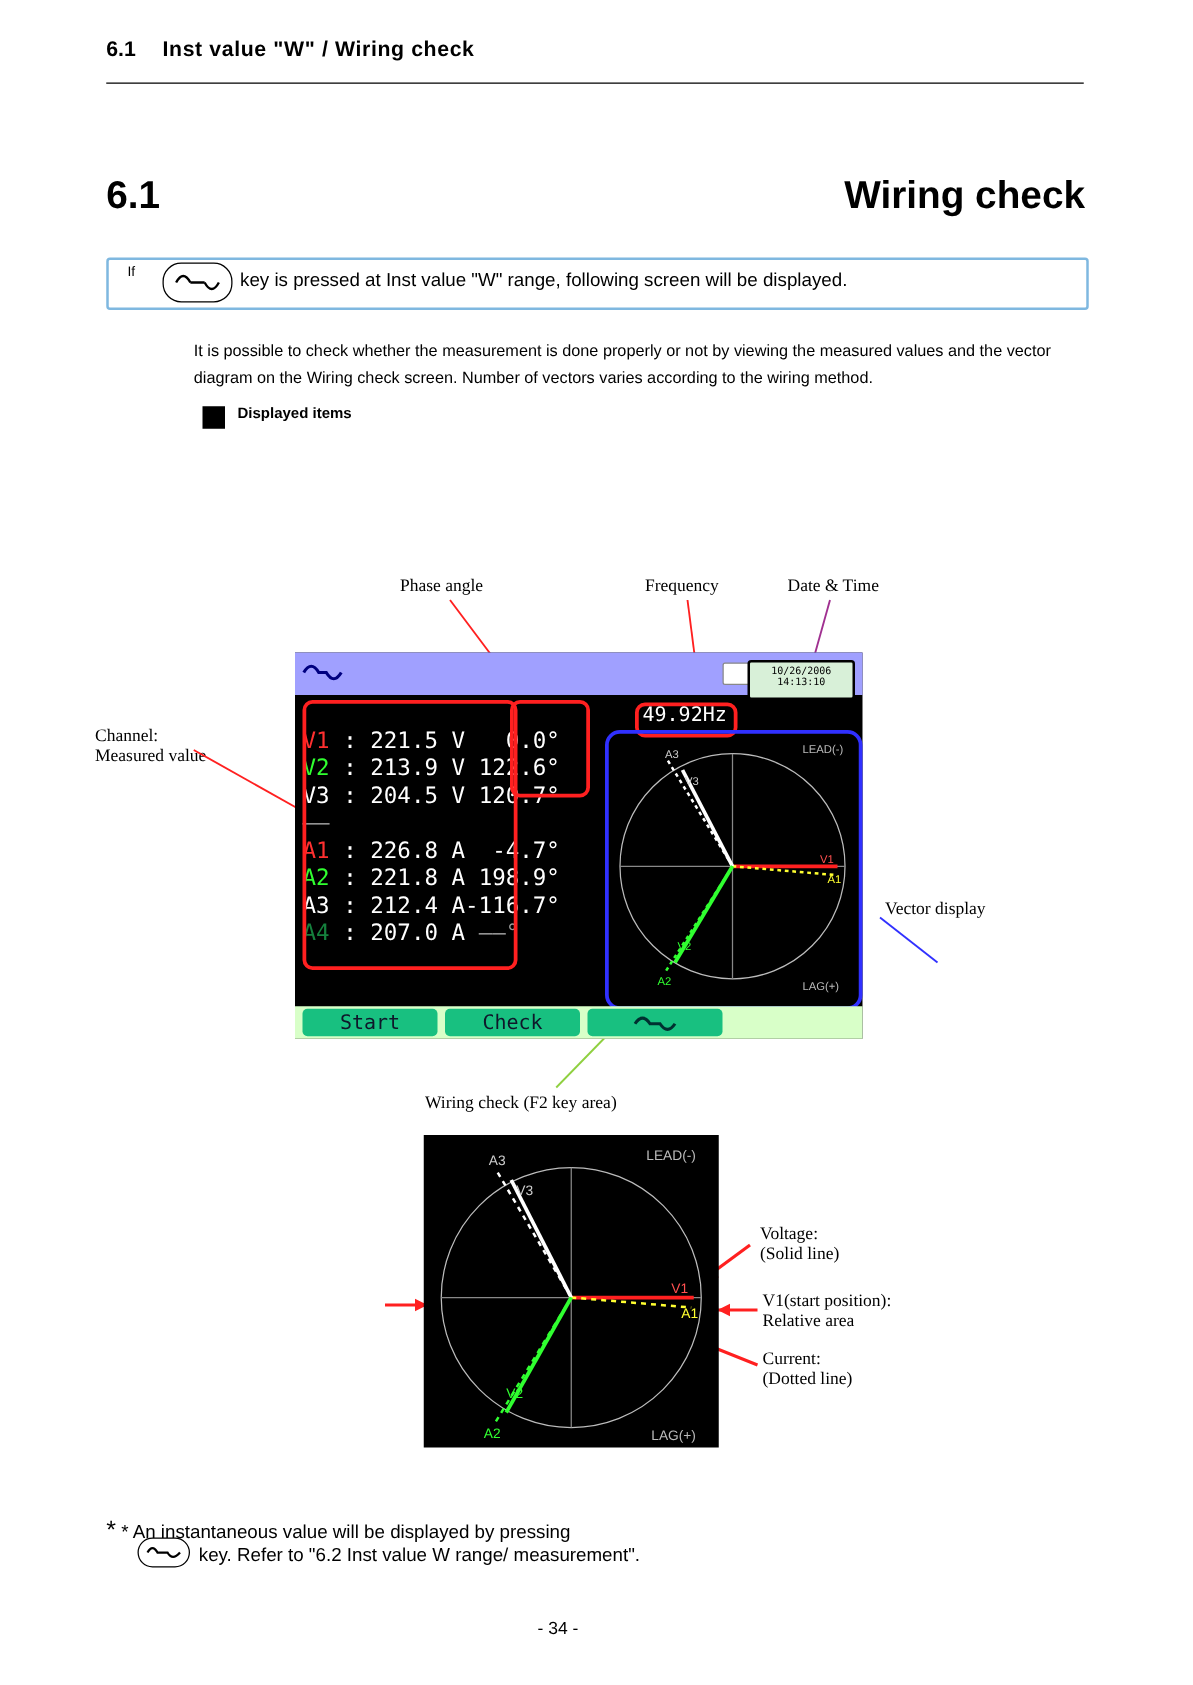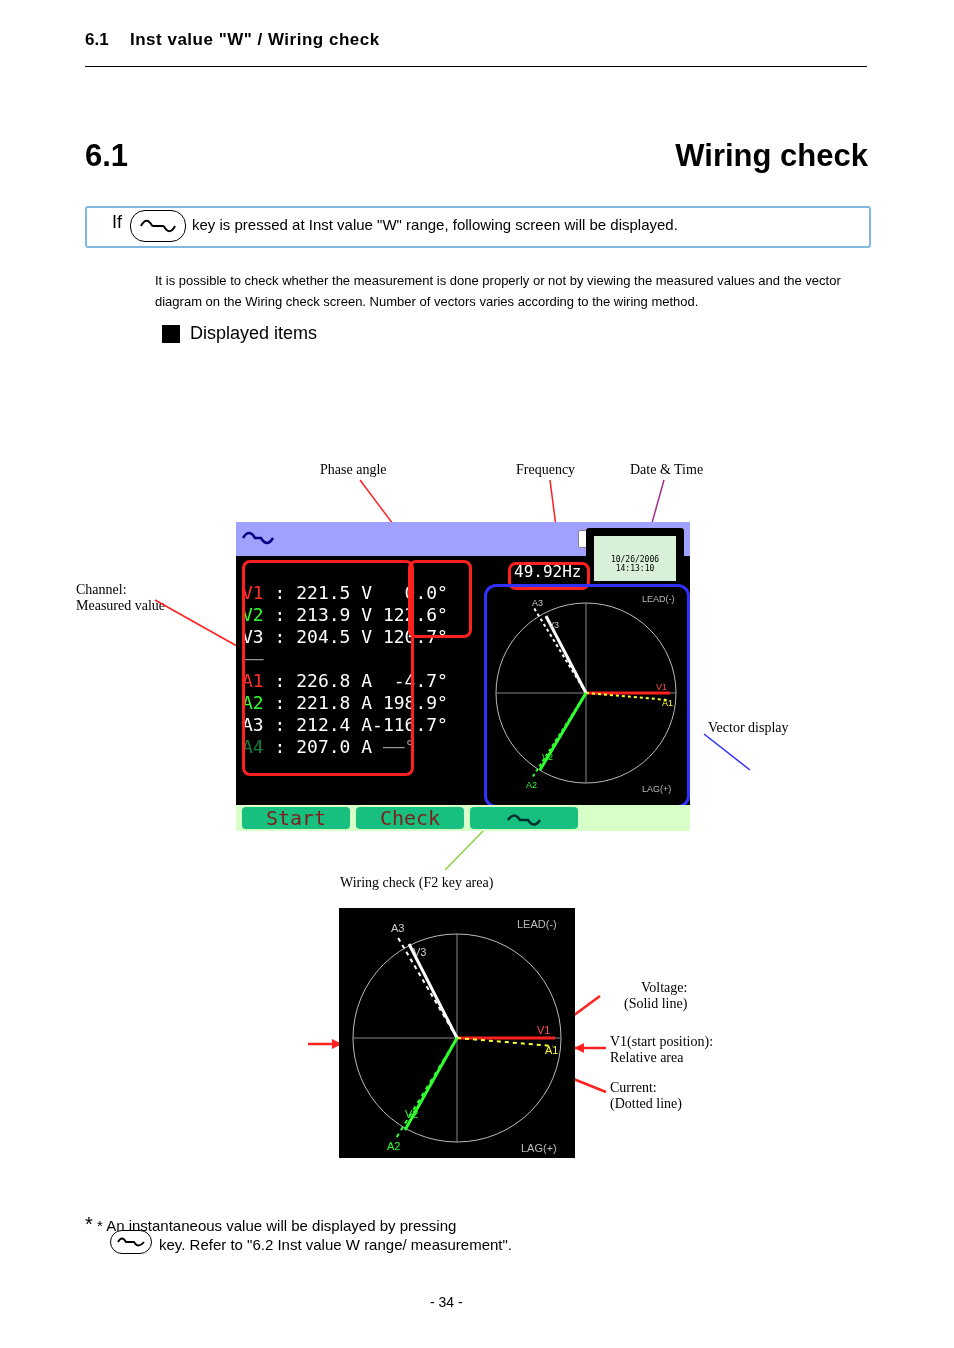--- a/index.html
+++ b/index.html
@@ -18,56 +18,56 @@
   .header-title { position:absolute; top:30px; left:130px; font-size:17px; font-weight:bold; letter-spacing:0.5px; }
   .hr-top { position:absolute; top:66px; left:85px; width:782px; border-top:1.5px solid #000; }
 
   .section-num { position:absolute; top:138px; left:85px; font-size:31px; font-weight:bold; }
   .section-title { position:absolute; top:138px; right:86px; font-size:31px; font-weight:bold; text-align:right; }
 
   .key-box {
     position:absolute; top:206px; left:85px; width:782px; height:38px;
     border:2px solid #7fb8e0; border-radius:3px;
   }
-  .key-label { position:absolute; top:212px; left:112px; font-size:18px; }
+  .key-label { position:absolute; top:212px; left:102px; font-size:11px; }
   .wave-key {
     position:absolute; top:210px; left:130px; width:54px; height:30px;
     border:1.5px solid #000; border-radius:15px;
     display:flex; align-items:center; justify-content:center;
   }
   .wave-key svg { width:38px; height:18px; }
   .key-rest { position:absolute; top:216px; left:192px; font-size:15px;text-align:center; }
 
   .body-text {
     position:absolute; left:155px; width:712px;
     font-size:13px; line-height:21px;
   }
   .sub-h {
-    position:absolute; left:155px; font-size:18px; font-weight:normal;
+    position:absolute; left:155px; font-size:12px; font-weight:bold;
   }
   .blk-sq {
     position:absolute; width:18px; height:18px; background:#000;
   }
 
   
   .lcd {
     position:absolute; left:236px; top:522px; width:454px; height:309px;
     background:#000;
   }
   .lcd-top {
     position:absolute; left:0; top:0; width:454px; height:34px; background:#a0a0ff;
   }
   .lcd-waveicon {
     position:absolute; left:4px; top:4px; width:36px; height:24px;
     color:#000080; font-weight:bold;
   }
   .lcd-clockbox {
     position:absolute; right:6px; top:6px; width:82px; height:26px;
-    background:#d8f0d8; border:8px solid #000000; border-radius:3px;
-    font-family:monospace; font-size:8px; line-height:9px; text-align:center; padding-top:19px;
+    background:#d8f0d8; border:2px solid #000000; border-radius:3px;
+    font-family:monospace; font-size:8px; line-height:9px; text-align:center; padding-top:2px;
   }
   .lcd-mem {
     position:absolute; right:90px; top:8px; width:20px; height:16px;
     background:#fff; border:1px solid #888; border-radius:2px;
   }
 
   .lcd-rows {
     position:absolute; left:6px; top:38px;
     font-family:monospace; font-size:18px; line-height:22px; white-space:pre; color:#fff;
   }
@@ -96,22 +96,22 @@
   }
   .lcd-vector {
     position:absolute; left:256px; top:66px; width:188px; height:210px;
   }
 
   .lcd-bottom {
     position:absolute; left:0; bottom:0; width:454px; height:26px; background:#d8ffc8;
   }
   .lcd-fn {
     position:absolute; bottom:2px; height:22px; width:108px;
-    background:#18c080; color:#7f1d1d; border-radius:4px;
-    font-family:monospace; font-size:20px; text-align:center; line-height:22px;
+    background:#18c080; color:#0f172a; border-radius:4px;
+    font-family:monospace; font-size:16px; text-align:center; line-height:22px;
   }
 
   
   .vec2 {
     position:absolute; left:339px; top:908px; width:236px; height:250px;
     background:#000;
   }
 
   
   .bottom-txt { position:absolute; left:85px; top:1213px; font-size:15px; width:782px; }
@@ -260,21 +260,21 @@
     <text x="182" y="244" fill="#bbb" font-size="11">LAG(+)</text>
     <text x="52" y="24" fill="#ccc" font-size="11">A3</text>
     <text x="74" y="48" fill="#ccc" font-size="11">V3</text>
     <text x="198" y="126" fill="#ff5050" font-size="11">V1</text>
     <text x="206" y="146" fill="#ffff30" font-size="11">A1</text>
     <text x="66" y="210" fill="#30ff30" font-size="11">V2</text>
     <text x="48" y="242" fill="#30ff30" font-size="11">A2</text>
   </svg>
 </div>
 
-<div class="lbl" style="top:980px; left:624px; white-space:pre;text-align:right;">Voltage:
+<div class="lbl" style="top:980px; left:608px; white-space:pre;">Voltage:
 (Solid line)</div>
 <div class="lbl" style="top:1034px; left:610px; white-space:pre;">V1(start position):
 Relative area</div>
 <div class="lbl" style="top:1080px; left:610px; white-space:pre;">Current:
 (Dotted line)</div>
 
 <div class="bottom-txt">
   <span style="font-size:20px;">*</span>&nbsp;<span>* An instantaneous value will be displayed by pressing</span><br>
   <span style="display:inline-block; width:74px;"></span><span>key. Refer to "6.2 Inst value W range/ measurement".</span>
 </div>

